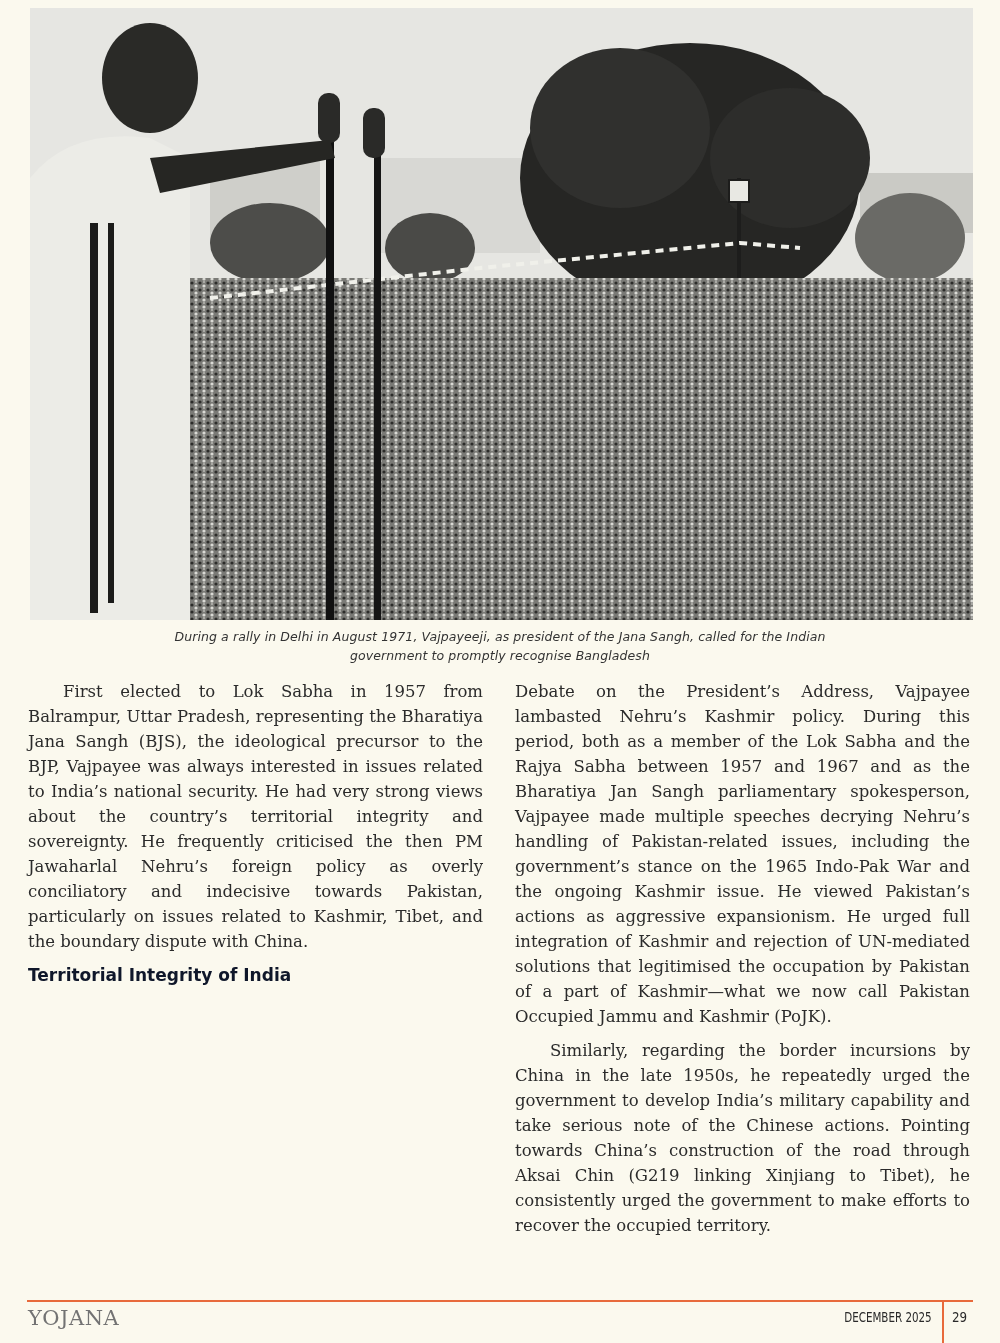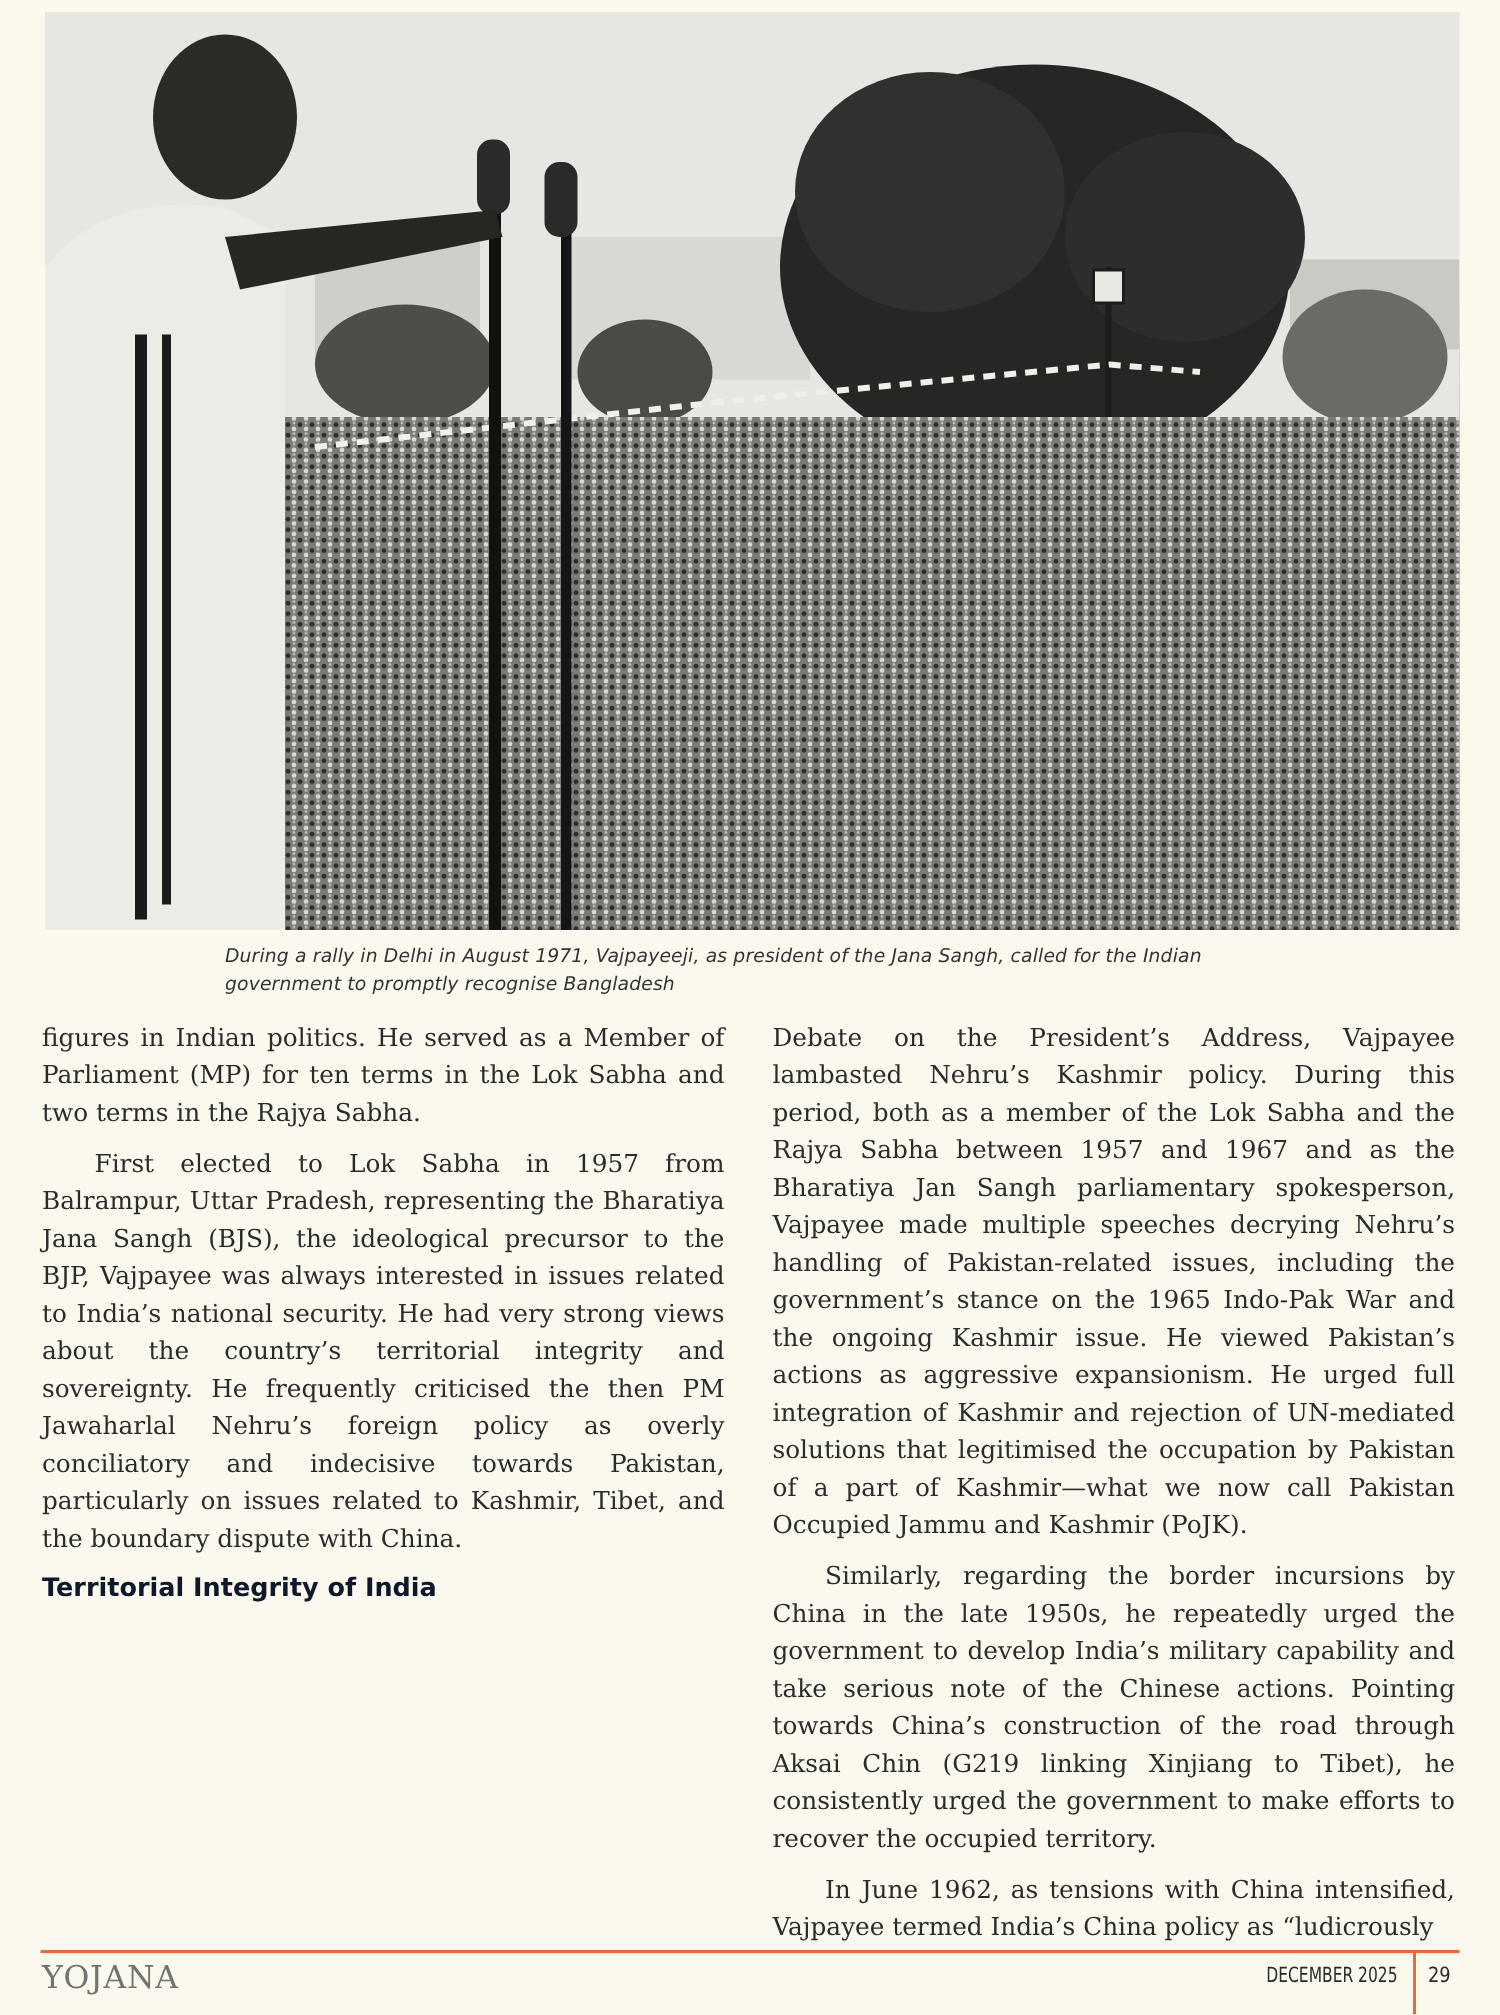--- a/index.html
+++ b/index.html
@@ -10,21 +10,21 @@
     color: #2a2a2a;
   }
   .photo {
     position: absolute; left: 30px; top: 8px; width: 943px; height: 612px;
     overflow: hidden;
     background: linear-gradient(180deg, #e9e9e6 0%, #dcdcd8 30%, #8d8d88 45%, #6d6d69 60%, #8a8a86 100%);
   }
   .photo svg { position: absolute; left: 0; top: 0; }
   .caption {
     position: absolute; left: 150px; top: 627px; width: 700px;
-    font-style: italic;
+    text-align: center; font-style: italic;
     font-family: "DejaVu Sans", "Liberation Sans", sans-serif;
     font-size: 12.5px; line-height: 19px; color: #333; letter-spacing: 0.1px;
   }
   .col {
     position: absolute; top: 679px; width: 455px;
     font-size: 16.5px; line-height: 25px; text-align: justify;
     font-family: "DejaVu Serif", "Liberation Serif", serif;
     color: #2b2b2b;
   }
   .col.left { left: 28px; }
@@ -104,28 +104,26 @@
     <ellipse cx="120" cy="70" rx="48" ry="55" fill="#2a2a27"></ellipse>
     <path d="M120,150 L300,132 L305,150 L130,185 Z" fill="#262623"></path>
     <rect x="60" y="215" width="8" height="390" fill="#1b1b1a"></rect>
     <rect x="78" y="215" width="6" height="380" fill="#1b1b1a"></rect>
   </svg>
 </div>
 
 <div class="caption">During a rally in Delhi in August 1971, Vajpayeeji, as president of the Jana Sangh, called for the Indian government to promptly recognise Bangladesh</div>
 
 <div class="col left">
-  <p>figures in Indian politics. He served as a Member of Parliament (MP) for ten terms in the Lok Sabha and two terms in the Rajya Sabha.</p>
   <p class="indent">First elected to Lok Sabha in 1957 from Balrampur, Uttar Pradesh, representing the Bharatiya Jana Sangh (BJS), the ideological precursor to the BJP, Vajpayee was always interested in issues related to India’s national security. He had very strong views about the country’s territorial integrity and sovereignty. He frequently criticised the then PM Jawaharlal Nehru’s foreign policy as overly conciliatory and indecisive towards Pakistan, particularly on issues related to Kashmir, Tibet, and the boundary dispute with China.</p>
   <h3>Territorial Integrity of India</h3>
 </div>
 
 <div class="col right">
   <p>Debate on the President’s Address, Vajpayee lambasted Nehru’s Kashmir policy. During this period, both as a member of the Lok Sabha and the Rajya Sabha between 1957 and 1967 and as the Bharatiya Jan Sangh parliamentary spokesperson, Vajpayee made multiple speeches decrying Nehru’s handling of Pakistan-related issues, including the government’s stance on the 1965 Indo-Pak War and the ongoing Kashmir issue. He viewed Pakistan’s actions as aggressive expansionism. He urged full integration of Kashmir and rejection of UN-mediated solutions that legitimised the occupation by Pakistan of a part of Kashmir—what we now call Pakistan Occupied Jammu and Kashmir (PoJK).</p>
   <p class="indent">Similarly, regarding the border incursions by China in the late 1950s, he repeatedly urged the government to develop India’s military capability and take serious note of the Chinese actions. Pointing towards China’s construction of the road through Aksai Chin (G219 linking Xinjiang to Tibet), he consistently urged the government to make efforts to recover the occupied territory.</p>
-  <p class="indent">In June 1962, as tensions with China intensified, Vajpayee termed India’s China policy as “ludicrously</p>
 </div>
 
 <div class="footer-rule"></div>
 <div class="footer-sep"></div>
 <div class="footer-brand">YOJANA</div>
 <div class="footer-date">DECEMBER 2025</div>
 <div class="footer-page">29</div>
 
 </body></html>

